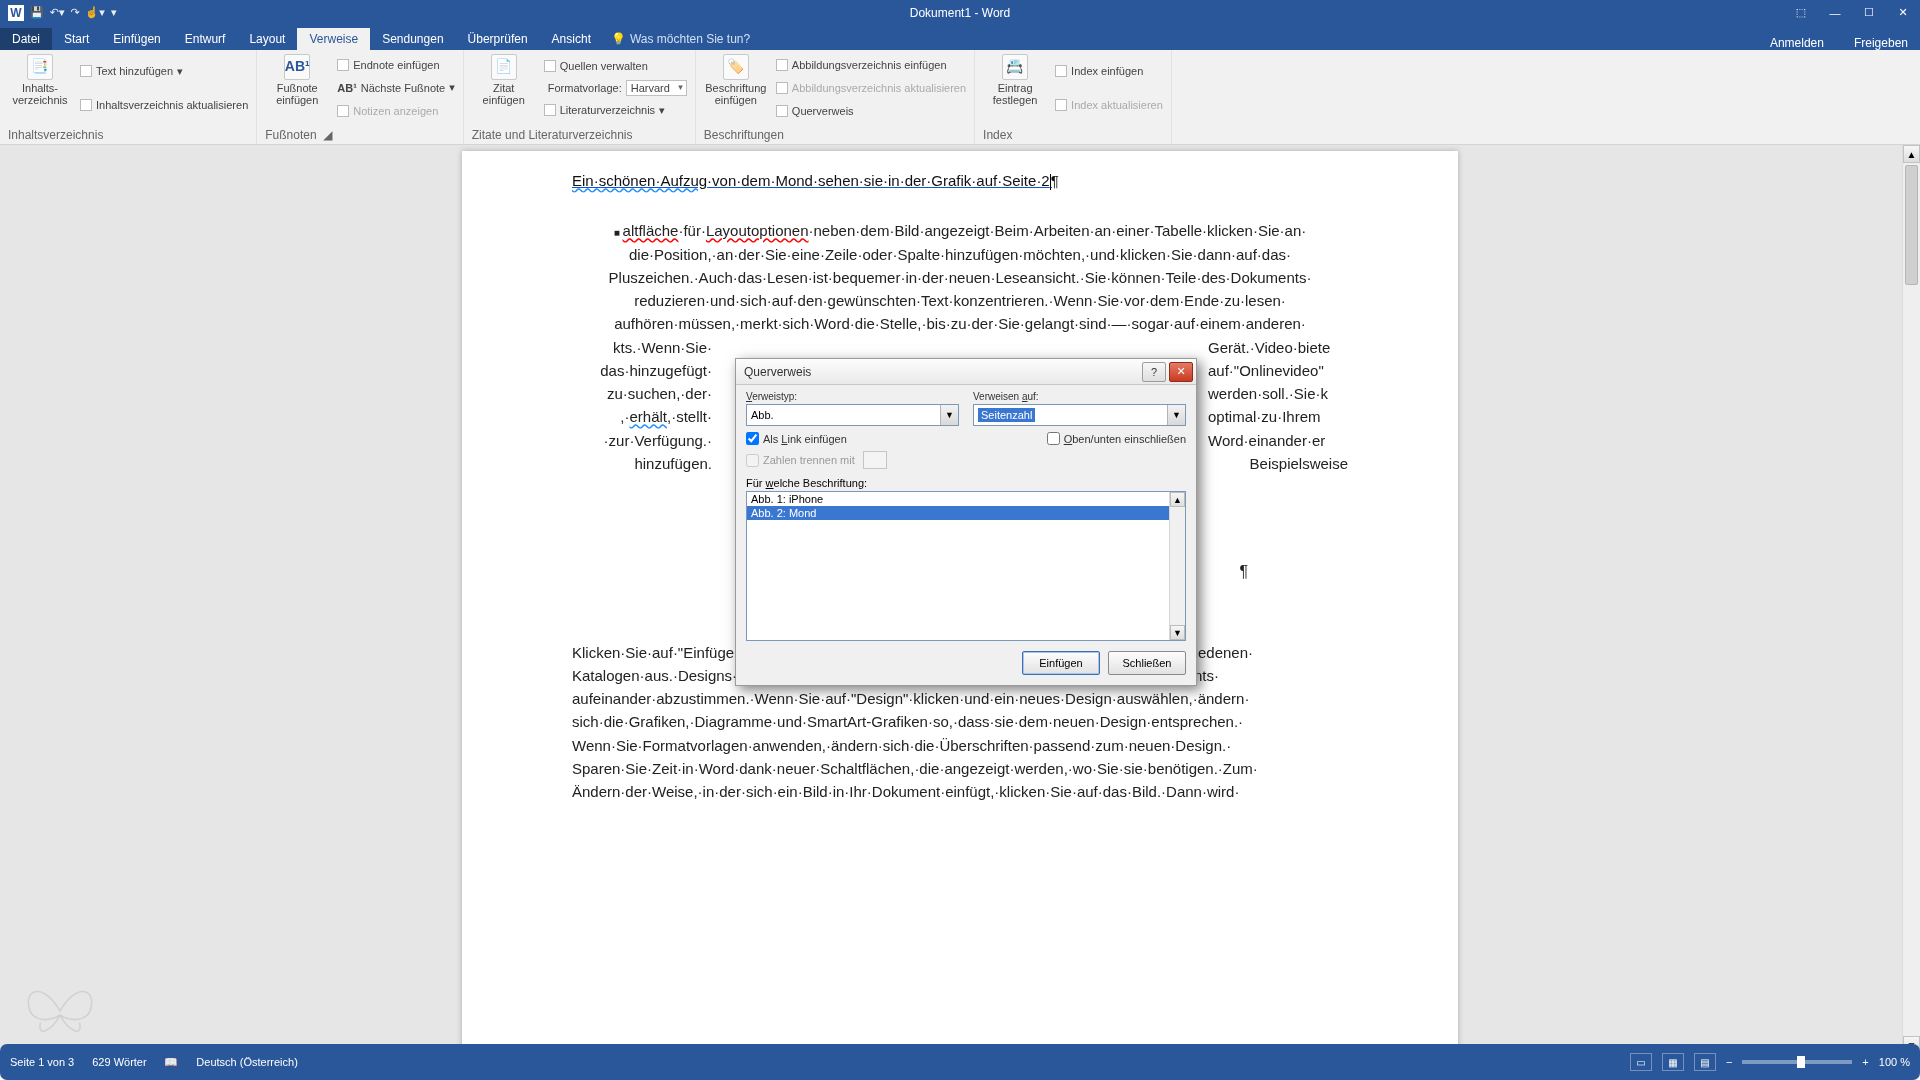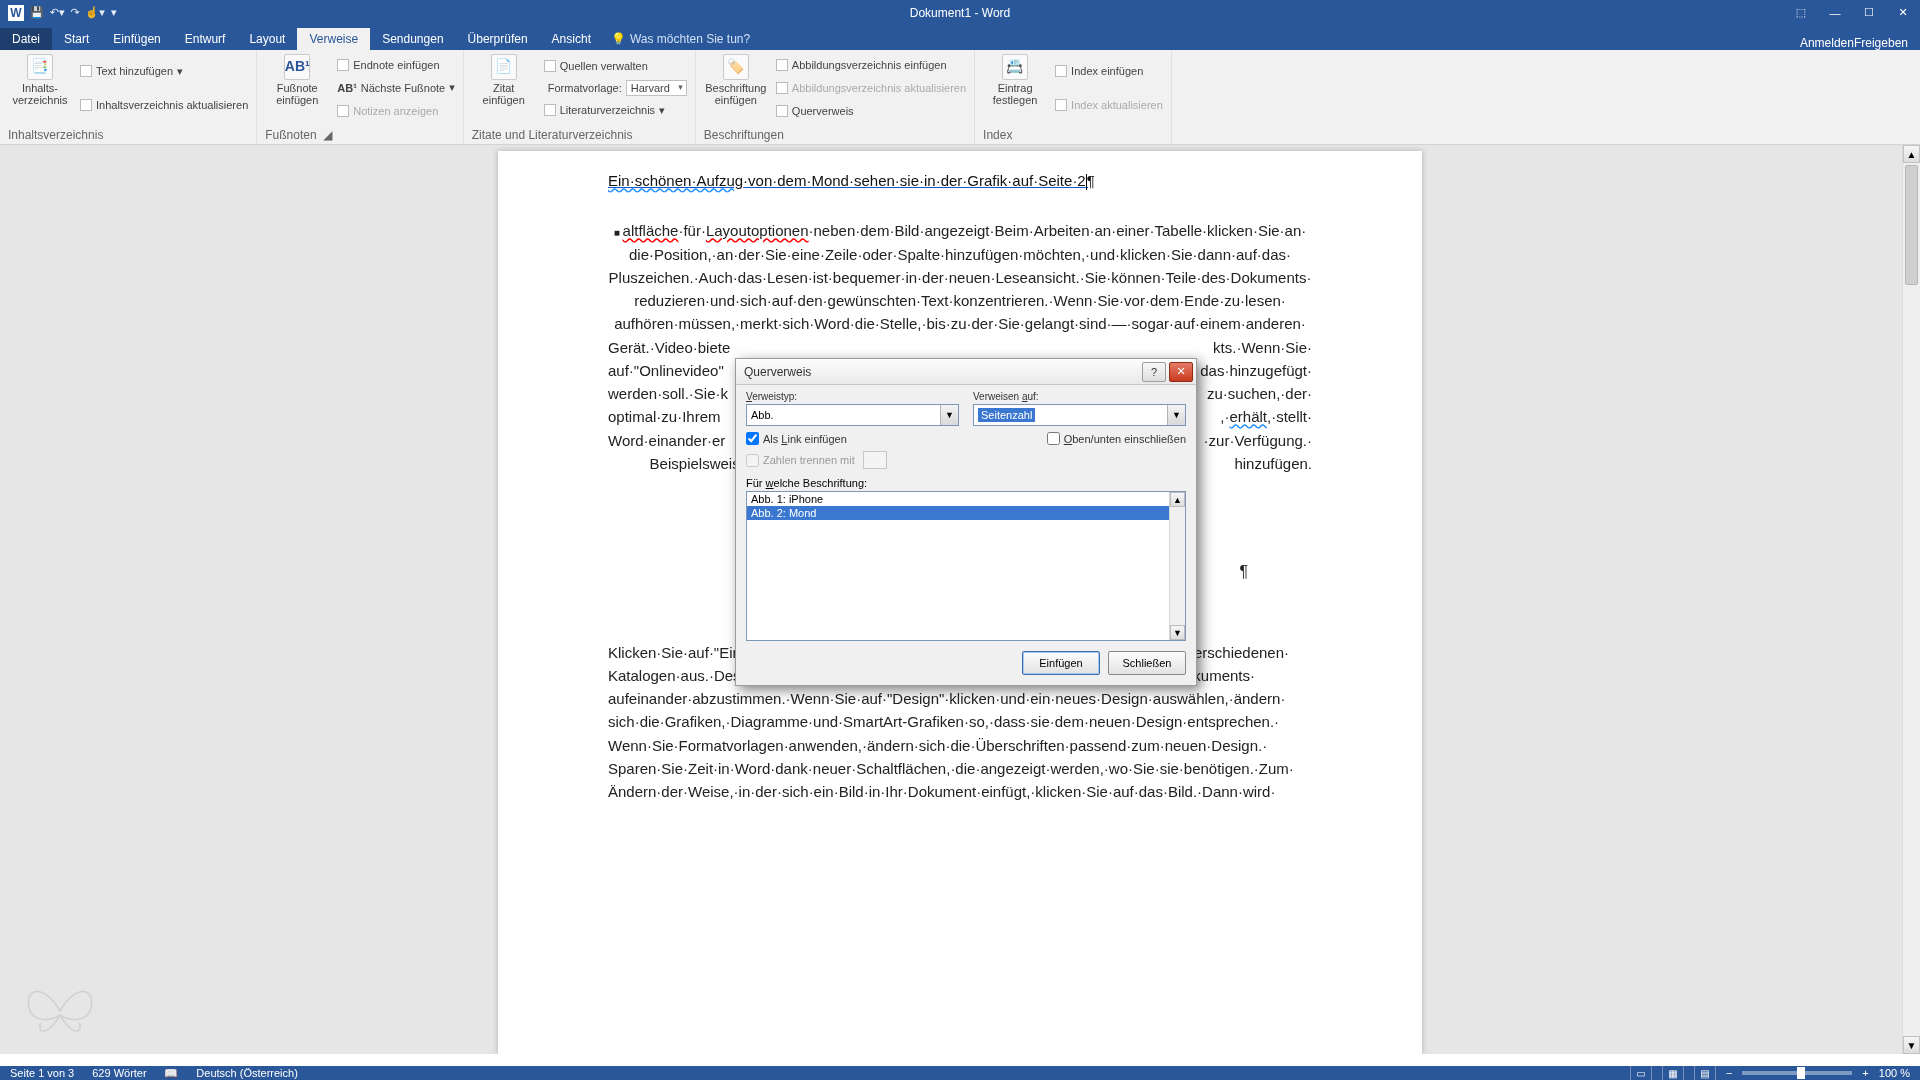--- a/index.html
+++ b/index.html
@@ -13,40 +13,40 @@
 .titlebar .doc-title { position:absolute; left:50%; transform:translateX(-50%); font-size:12px; }
 .titlebar .win-controls { margin-left:auto; display:flex; }
 .titlebar .win-controls div { width:34px; height:25px; display:flex; align-items:center; justify-content:center; font-size:11px; }
 
 
 .ribbon-tabs { height: 25px; background:#2a579a; display:flex; align-items:flex-end; color:#fff; }
 .ribbon-tabs .tab { padding: 4px 12px 4px 12px; font-size:12px; cursor:pointer; }
 .ribbon-tabs .tab.file { background:#1e3e6e; }
 .ribbon-tabs .tab.active { background:#f1f1f1; color:#2a579a; }
 .ribbon-tabs .tell-me { margin-left: 8px; color:#cfe0f4; font-size:12px; padding:4px 0; display:flex; align-items:center; gap:4px;}
-.ribbon-tabs .right-cmds { margin-left:auto; display:flex; gap:0; padding-right:12px; font-size:12px;}
+.ribbon-tabs .right-cmds { margin-left:auto; display:flex; gap:30px; padding-right:12px; font-size:12px;}
 
 
 .ribbon { height: 95px; background:#f1f1f1; border-bottom:1px solid #d4d4d4; display:flex; }
 .ribbon .group { border-right:1px solid #e1e1e1; padding: 4px 8px 2px 8px; display:flex; flex-direction:column; justify-content:space-between; }
 .ribbon .group .content { display:flex; align-items:flex-start; gap:8px; height:72px;}
 .ribbon .group .label { text-align:left; font-size:12px; color:#666; padding-top: 1px;}
 .big-btn { display:flex; flex-direction:column; align-items:center; gap:2px; width:64px; font-size:11px; color:#444; text-align:center; line-height:1.1;}
 .big-btn .icon { width:26px; height:26px; background:#fafafa; border:1px solid #c9c9c9; border-radius:2px; display:flex; align-items:center; justify-content:center; font-size:14px; color:#2a579a;}
 .small-btn { display:flex; align-items:center; gap:4px; font-size:11px; color:#444; height:20px;}
 .small-btn .dot { width:12px; height:12px; border:1px solid #bbb; background:#fff; display:inline-block;}
 .small-btn.disabled { color:#aaa; }
 .col { display:flex; flex-direction:column; justify-content:space-around; height:68px; }
 .inline-sel { display:flex; align-items:center; gap:4px; font-size:11px; color:#444;}
 .inline-sel .sel { border:1px solid #c0c0c0; background:#fff; padding:1px 16px 1px 4px; position:relative; }
 .inline-sel .sel::after{content:"▾"; position:absolute; right:3px; font-size:9px; color:#666;}
 
 
 .doc-area { position:absolute; top:145px; left:0; right:0; bottom:26px; background:#e6e6e6; display:flex; justify-content:center; overflow:hidden;}
-.page { width: 924px; background:#fff; box-shadow:0 0 6px rgba(0,0,0,.25); margin-top:6px; padding: 18px 110px 40px 110px; font-family: Calibri, sans-serif; color:#222;}
+.page { width: 996px; background:#fff; box-shadow:0 0 6px rgba(0,0,0,.25); margin-top:6px; padding: 18px 110px 40px 110px; font-family: Calibri, sans-serif; color:#222;}
 .page p { font-size: 15px; line-height:1.55; text-align: justify;}
 .page p.underline { text-decoration: underline; text-decoration-color:#1156cc; color:#111;}
 .page .caption { text-align:center; font-style:italic; font-size:14px; margin: 8px 0 18px 0; color:#333;}
 .page ul { list-style: none; margin-left: 0; }
 .page ul li::before { content:"■ "; font-size:10px; vertical-align:middle;}
 .page ul li { font-size:15px; line-height:1.55; text-align:center; }
 .pil { display:inline;}
 .wavy-red { text-decoration: underline wavy red; }
 .wavy-blue { text-decoration: underline wavy #1e90ff; }
 .cursor-mark { border-left: 1px solid #000; display:inline-block; height:16px; vertical-align:middle;}
@@ -82,21 +82,21 @@
 .dialog .btn { min-width:78px; height:24px; border:1px solid #8a8a8a; background:linear-gradient(#fdfdfd,#e2e2e2); font-size:11px; display:flex; align-items:center; justify-content:center; border-radius:2px;}
 .dialog .btn.default { border:1px solid #3b6fb0; box-shadow: inset 0 0 0 1px #a8c6ea;}
 
 
 .doc-area .vscroll { position:absolute; right:0; top:0; bottom:0; width:18px; background:#efefef; border-left:1px solid #dcdcdc;}
 .doc-area .vscroll .up,.doc-area .vscroll .dn{height:18px;display:flex;align-items:center;justify-content:center;font-size:10px;background:linear-gradient(#f6f6f6,#dddddd);border:1px solid #c2c2c2;}
 .doc-area .vscroll .dn{position:absolute;bottom:0;left:0;right:0;}
 .doc-area .vscroll .thumb{position:absolute; left:2px; right:2px; top:20px; height:120px; background:#cfcfcf; border:1px solid #b6b6b6; border-radius:2px;}
 
 
-.statusbar { position:absolute; bottom:0; left:0; right:0; height:14px; background:#2a579a; color:#fff; display:flex; align-items:center; font-size:11px; padding: 0 10px; gap:18px;}
+.statusbar { position:absolute; bottom:0; left:0; right:0; height:36px; background:#2a579a; color:#fff; display:flex; align-items:center; font-size:11px; padding: 0 10px; gap:18px;border-radius:7px;}
 .statusbar .right { margin-left:auto; display:flex; align-items:center; gap:10px;}
 .statusbar .viewbtn { width:22px; height:18px; border:1px solid rgba(255,255,255,.35); display:flex; align-items:center; justify-content:center; font-size:10px;}
 .statusbar .slider { width:110px; height:4px; background:rgba(255,255,255,.4); position:relative;}
 .statusbar .slider .knob { position:absolute; left:50%; top:-4px; width:8px; height:12px; background:#fff;}
 
 .butterfly { position:absolute; left:20px; bottom:34px; width:80px; height:70px; opacity:.22; }
 .butterfly svg { width:100%; height:100%; }
 </style>
 </head>
 <body>
@@ -253,35 +253,35 @@
       <span class="wavy-blue">Ein·schönen·Aufzug</span><span>·von·dem·Mond·sehen·sie·in·der·Grafik·auf·Seite·2</span><span class="cursor-mark"></span><span>¶</span>
     </p>
 
     <ul style="margin-top:27px">
       <li>
         <span class="wavy-red pil">altfläche</span>·für·<span class="wavy-red pil">Layoutoptionen</span><span>·neben·dem·Bild·angezeigt·Beim·Arbeiten·an·einer·Tabelle·klicken·Sie·an· die·Position,·an·der·Sie·eine·Zeile·oder·Spalte·hinzufügen·möchten,·und·klicken·Sie·dann·auf·das· Pluszeichen.·Auch·das·Lesen·ist·bequemer·in·der·neuen·Leseansicht.·Sie·können·Teile·des·Dokuments· reduzieren·und·sich·auf·den·gewünschten·Text·konzentrieren.·Wenn·Sie·vor·dem·Ende·zu·lesen· aufhören·müssen,·merkt·sich·Word·die·Stelle,·bis·zu·der·Sie·gelangt·sind·—·sogar·auf·einem·anderen·</span>
       </li>
     </ul>
 
     <div style="display:flex; justify-content:space-between; font-size:15px; line-height:1.55;">
+      <div style="width:140px; text-align:right;">
+        <div>kts.·Wenn·Sie·</div>
+        <div>das·hinzugefügt·</div>
+        <div>zu·suchen,·der·</div>
+        <div><span>,·</span><span class="wavy-blue">erhält</span><span>,·stellt·</span></div>
+        <div>·zur·Verfügung.·</div>
+        <div>hinzufügen.</div>
+      </div>
       <div style="width:140px; text-align:left;">
         <div>Gerät.·Video·biete</div>
         <div>auf·"Onlinevideo"</div>
         <div>werden·soll.·Sie·k</div>
         <div>optimal·zu·Ihrem</div>
         <div>Word·einander·er</div>
         <div style="text-align:right">Beispielsweise</div>
-      </div>
-      <div style="width:140px; text-align:right;">
-        <div>kts.·Wenn·Sie·</div>
-        <div>das·hinzugefügt·</div>
-        <div>zu·suchen,·der·</div>
-        <div><span>,·</span><span class="wavy-blue">erhält</span><span>,·stellt·</span></div>
-        <div>·zur·Verfügung.·</div>
-        <div>hinzufügen.</div>
       </div>
     </div>
 
     <div style="height:70px"></div>
     <div class="phone-shadow">
       <span class="para-mark">¶</span>
     </div>
 
     <p class="caption">Abb.·1:·iPhone¶</p>
 

